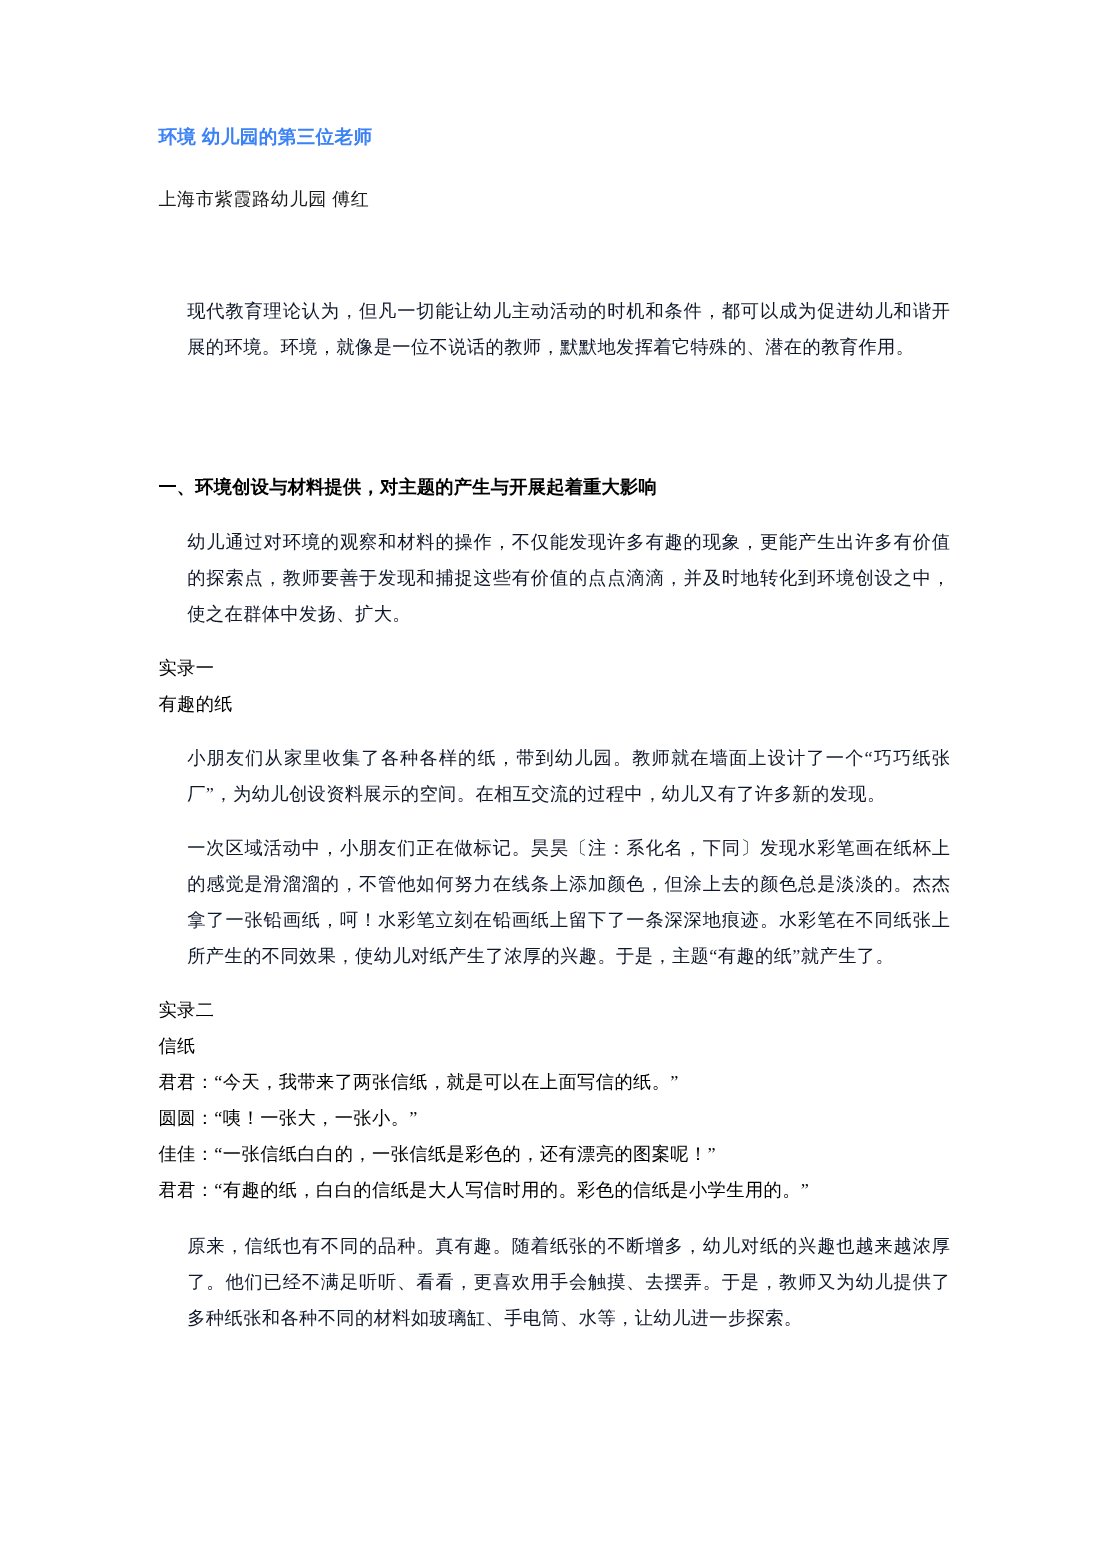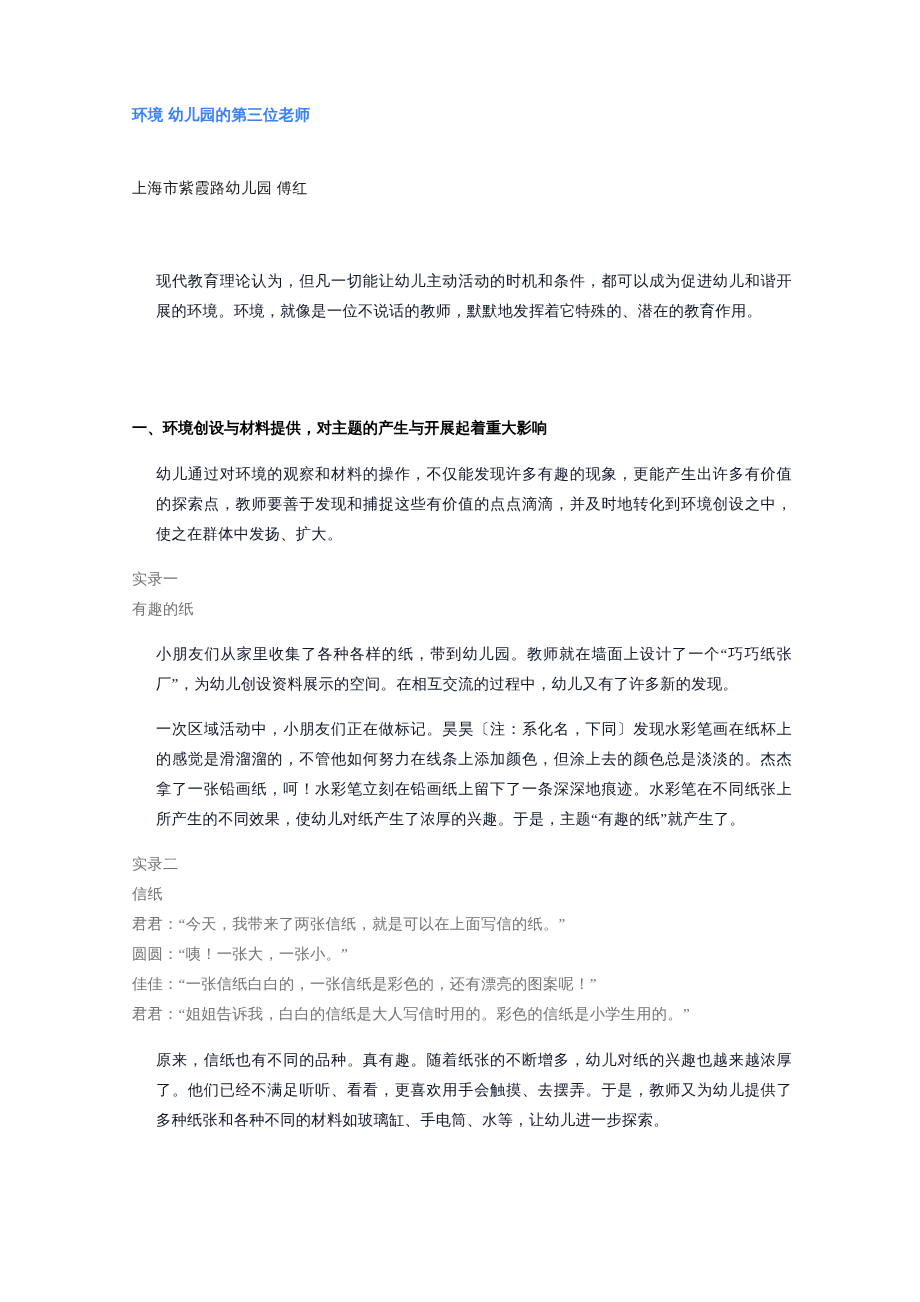--- a/index.html
+++ b/index.html
@@ -44,21 +44,21 @@
     margin: 0 0 0 0;
     white-space: pre;
   }
 
   
   .byline {
     font-family: "Liberation Serif", "DejaVu Serif", serif;
     font-size: 15px;
     line-height: 22px;
     color: #1a1a1a;
-    margin-top: 51px;
+    margin-top: 30px;
     letter-spacing: 0.6px;
     white-space: pre;
   }
 
   
   .body-block {
     font-family: "Liberation Serif", "DejaVu Serif", serif;
     font-size: 15.2px;
     line-height: 30px;
     color: #0f172a;
@@ -69,21 +69,21 @@
     margin-left: 24px;
   }
 
   .spacer-intro { height: 52px; }
   .spacer-section { height: 32px; }
 
   .line {
     font-family: "Liberation Serif", "DejaVu Serif", serif;
     font-size: 15.2px;
     line-height: 30px;
-    color: #737373;
+    color: #000000;
     letter-spacing: 0.35px;
     white-space: pre;
   }
 
   
   .section-heading {
     font-family: "Liberation Sans", "DejaVu Sans", sans-serif;
     font-weight: bold;
     font-size: 15.2px;
     line-height: 30px;
@@ -121,19 +121,19 @@
       <p class="body-block">小朋友们从家里收集了各种各样的纸，带到幼儿园。教师就在墙面上设计了一个“巧巧纸张厂”，为幼儿创设资料展示的空间。在相互交流的过程中，幼儿又有了许多新的发现。</p>
       <p class="body-block">一次区域活动中，小朋友们正在做标记。昊昊〔注：系化名，下同〕发现水彩笔画在纸杯上的感觉是滑溜溜的，不管他如何努力在线条上添加颜色，但涂上去的颜色总是淡淡的。杰杰拿了一张铅画纸，呵！水彩笔立刻在铅画纸上留下了一条深深地痕迹。水彩笔在不同纸张上所产生的不同效果，使幼儿对纸产生了浓厚的兴趣。于是，主题“有趣的纸”就产生了。</p>
     </div>
 
     <div class="block-group">
       <div class="line">实录二</div>
       <div class="line">信纸</div>
       <div class="line">君君：“今天，我带来了两张信纸，就是可以在上面写信的纸。”</div>
       <div class="line">圆圆：“咦！一张大，一张小。”</div>
       <div class="line">佳佳：“一张信纸白白的，一张信纸是彩色的，还有漂亮的图案呢！”</div>
-      <div class="line">君君：“姐姐告诉我，白白的信纸是大人写信时用的。彩色的信纸是小学生用的。”</div>
+      <div class="line">君君：“有趣的纸，白白的信纸是大人写信时用的。彩色的信纸是小学生用的。”</div>
       <p class="body-block">原来，信纸也有不同的品种。真有趣。随着纸张的不断增多，幼儿对纸的兴趣也越来越浓厚了。他们已经不满足听听、看看，更喜欢用手会触摸、去摆弄。于是，教师又为幼儿提供了多种纸张和各种不同的材料如玻璃缸、手电筒、水等，让幼儿进一步探索。</p>
     </div>
 
 
   </div>
 </div>
 
 </body></html>

